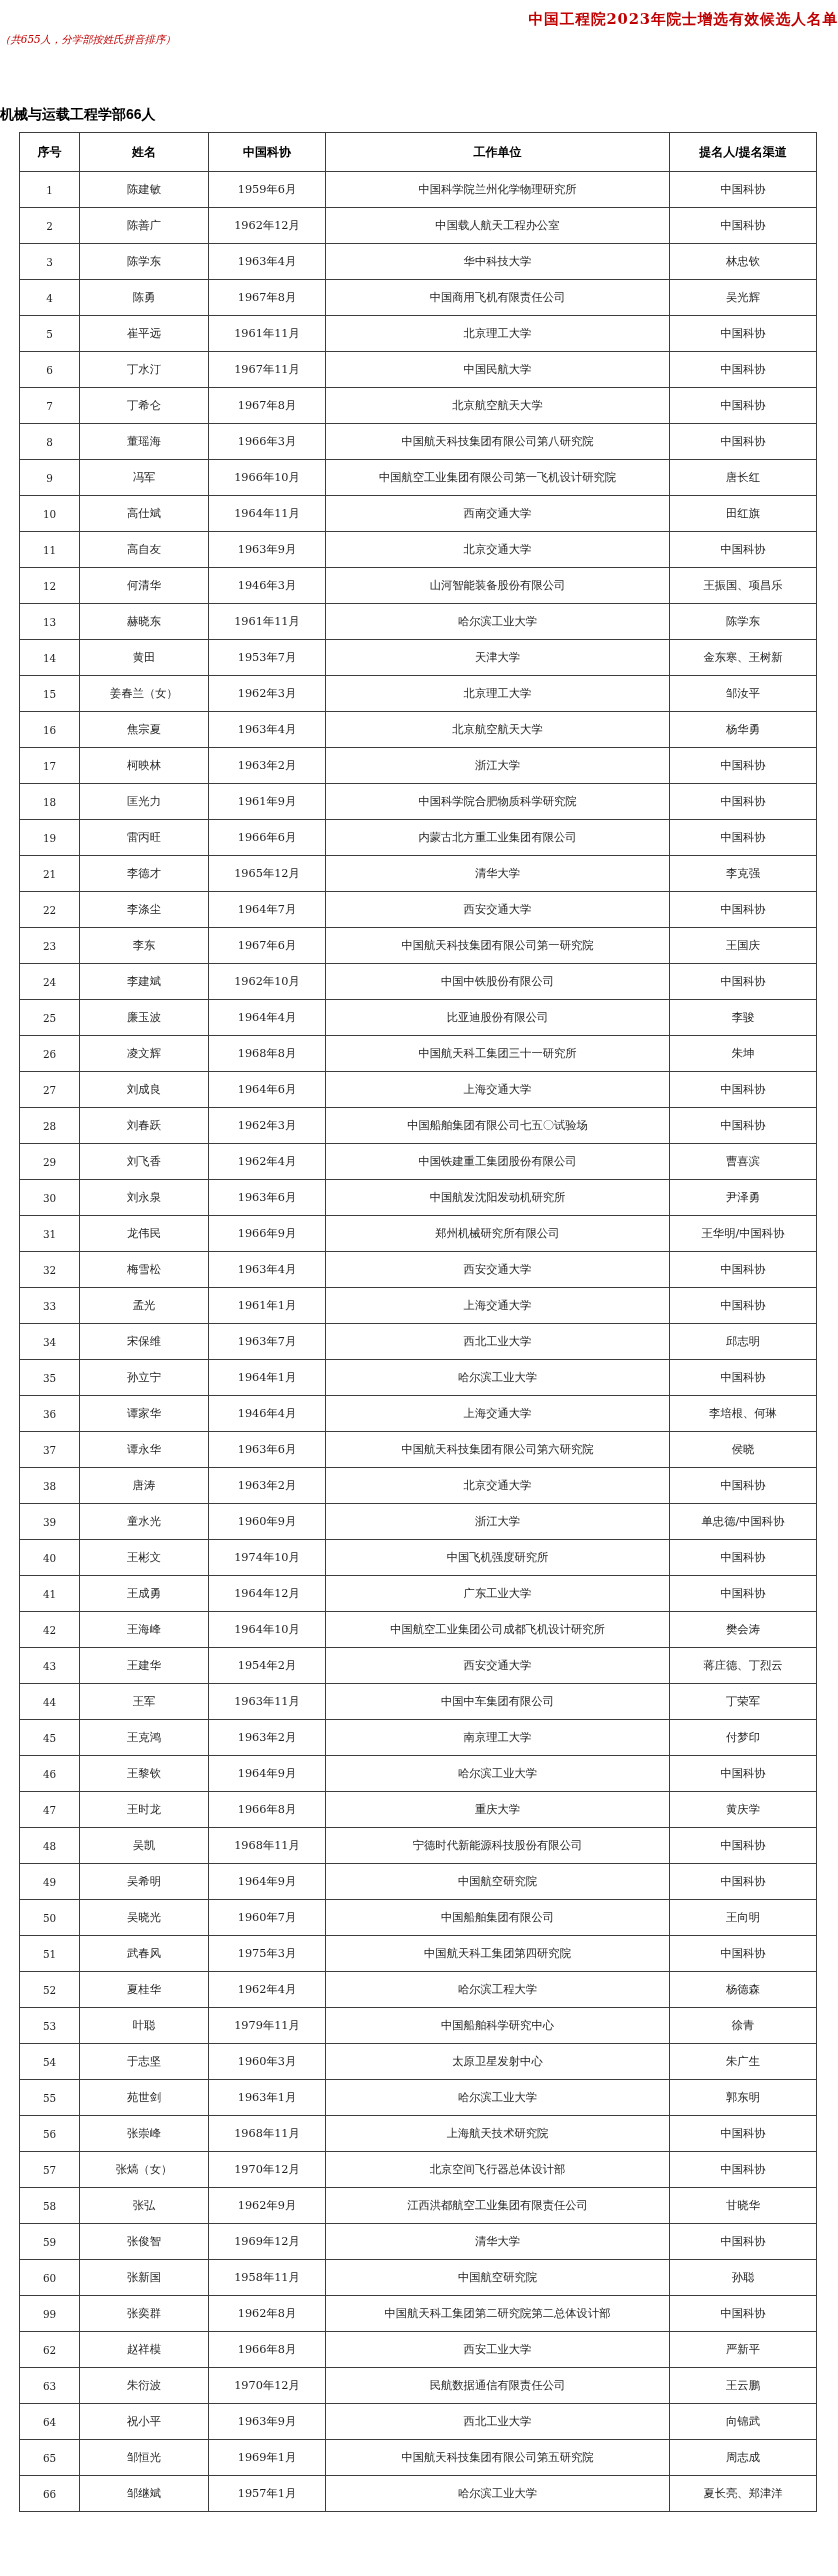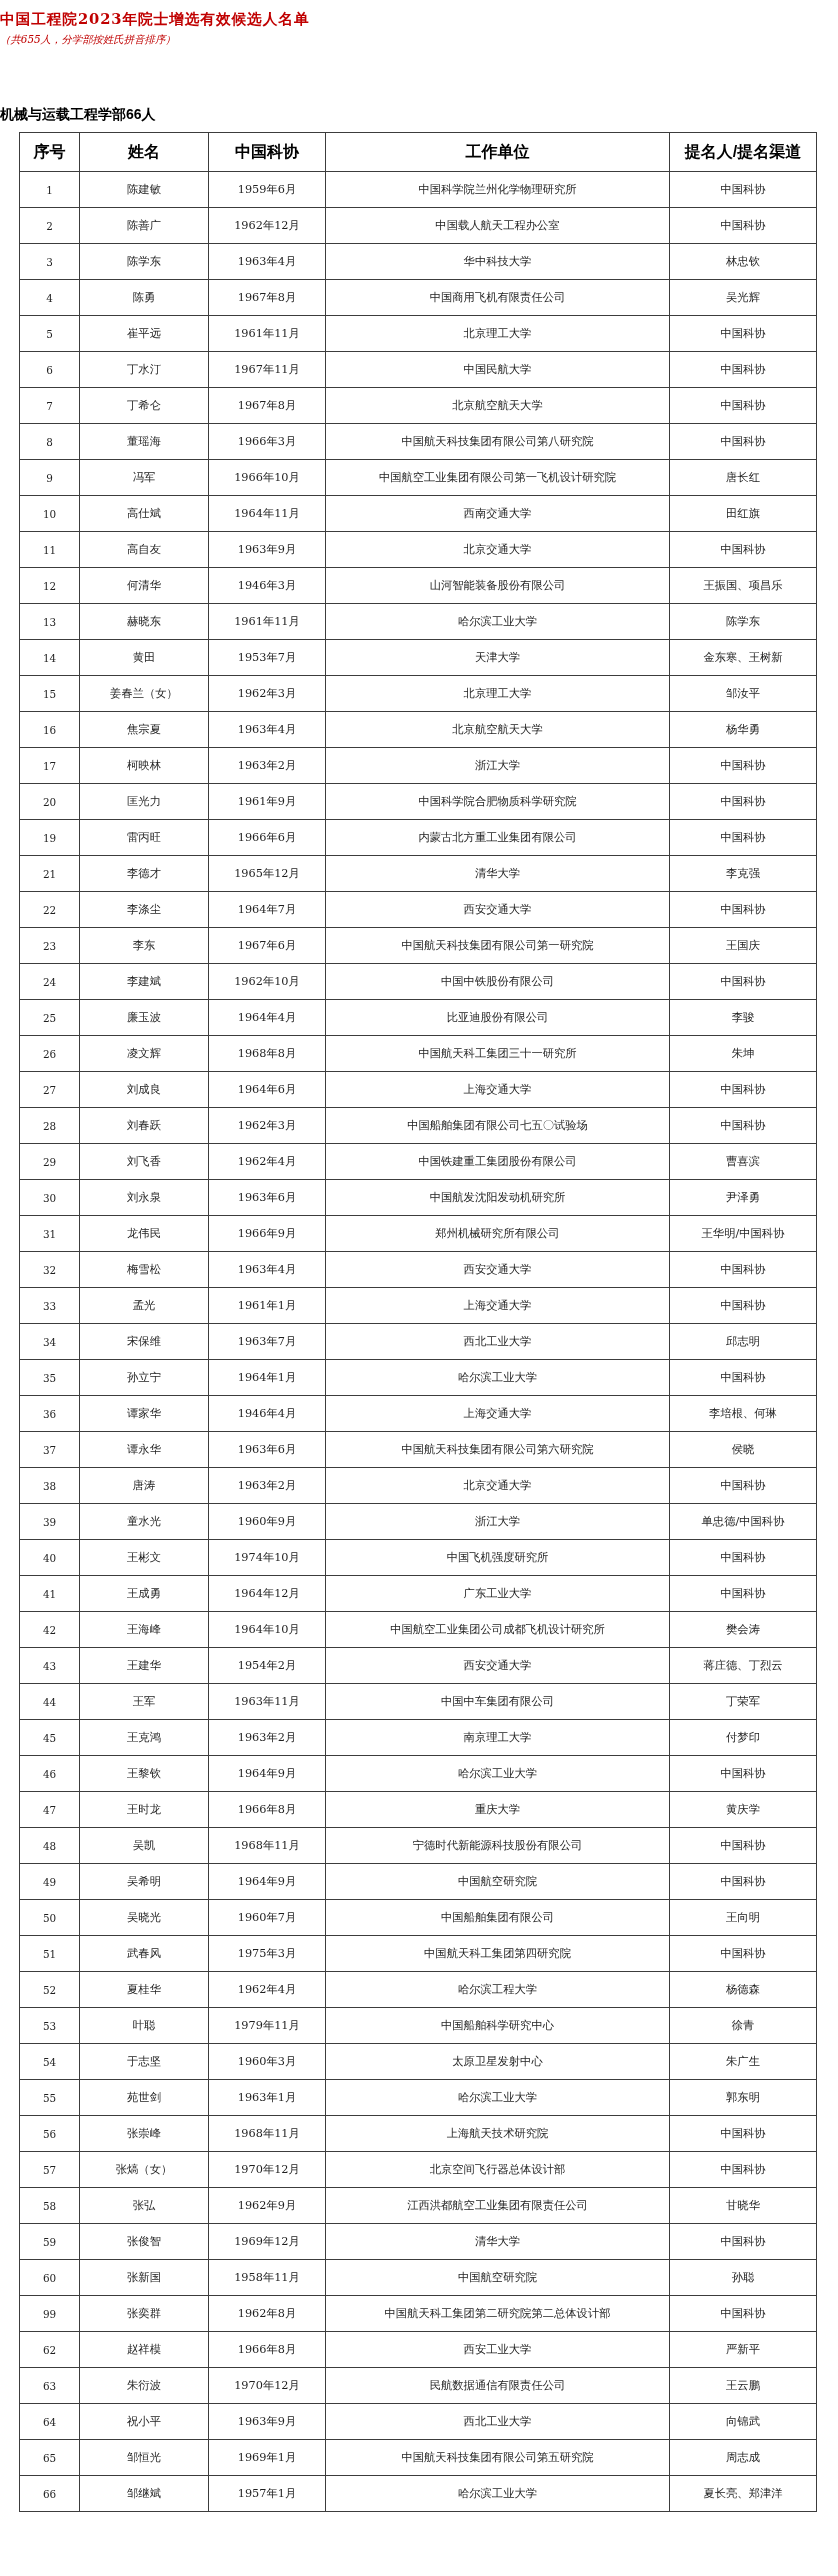--- a/index.html
+++ b/index.html
@@ -13,21 +13,21 @@
     color: #1a1a1a;
     -webkit-font-smoothing: antialiased;
   }
   .page {
     width: 838px;
     min-height: 2576px;
     box-sizing: border-box;
   }
   .doc-title {
     margin-top: 8.7px;
-    text-align: left;
+    text-align: right;
     font-size: 14.7px;
     font-weight: bold;
     color: #c00000;
     letter-spacing: 0.9px;
     line-height: 19px;
     font-family: "DejaVu Serif", serif;
   }
   .doc-subtitle {
     margin-top: 4.3px;
     text-align: left;
@@ -55,21 +55,21 @@
   table.candidates td {
     border: 0.9px solid #3c3c3c;
     text-align: center;
     vertical-align: middle;
     padding: 0 3.5px;
     overflow: hidden;
     background: #ffffff;
   }
   table.candidates thead th {
     height: 38px;
-    font-size: 16px;
+    font-size: 12px;
     font-weight: bold;
     color: #000000;
     font-family: "Liberation Sans", sans-serif;
   }
   table.candidates tbody tr {
     height: 36px;
   }
   table.candidates tbody td {
     font-size: 11.3px;
     color: #1f1f1f;
@@ -226,21 +226,21 @@
       <td>杨华勇</td>
     </tr>
         <tr>
       <td class="cell-index">17</td>
       <td>柯映林</td>
       <td>1963年2月</td>
       <td>浙江大学</td>
       <td>中国科协</td>
     </tr>
         <tr>
-      <td class="cell-index">20</td>
+      <td class="cell-index">18</td>
       <td>匡光力</td>
       <td>1961年9月</td>
       <td>中国科学院合肥物质科学研究院</td>
       <td>中国科协</td>
     </tr>
         <tr>
       <td class="cell-index">19</td>
       <td>雷丙旺</td>
       <td>1966年6月</td>
       <td>内蒙古北方重工业集团有限公司</td>

